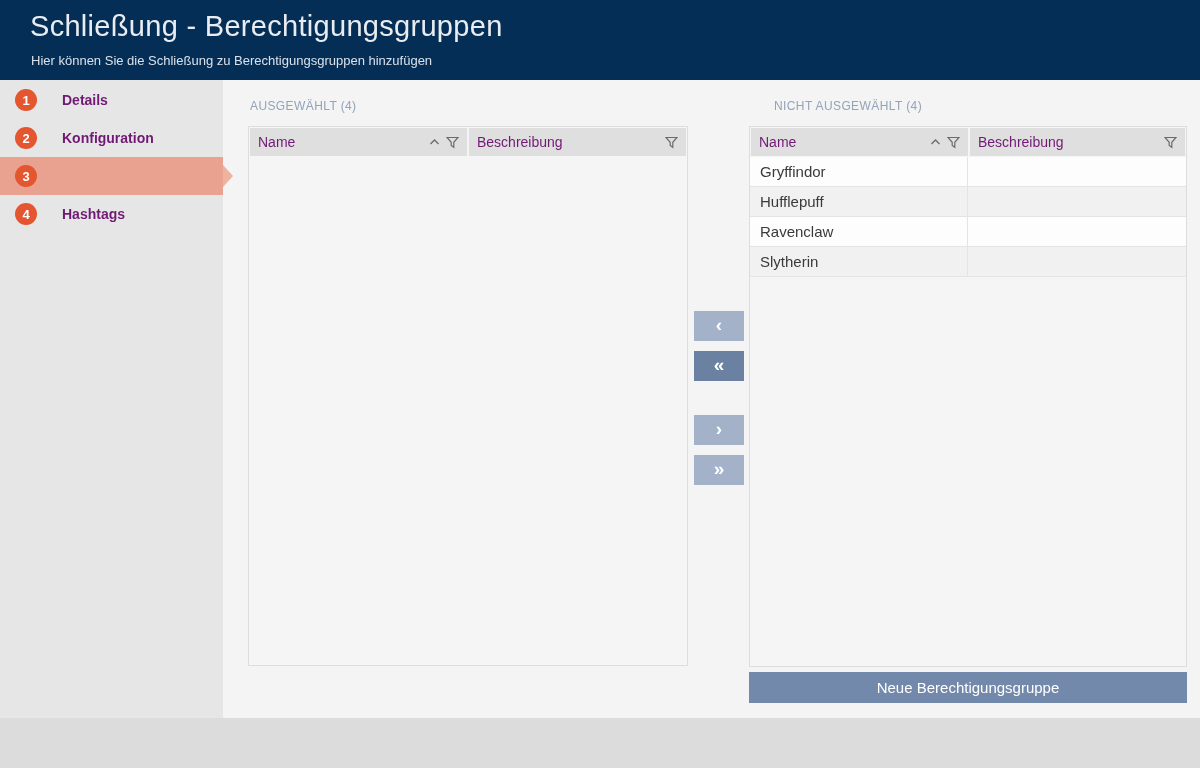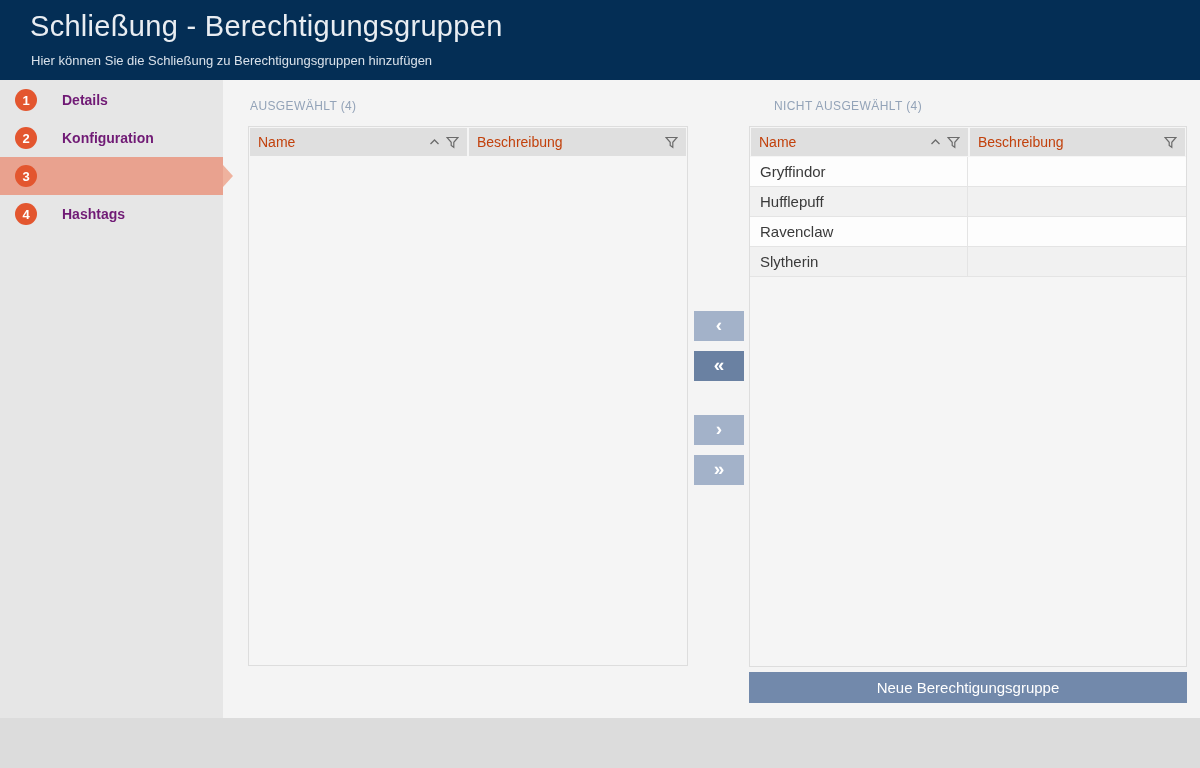--- a/index.html
+++ b/index.html
@@ -34,21 +34,21 @@
   .section-label { position:absolute; top:99px; font-size:12px; color:#93a3b8; letter-spacing:.4px; }
   .sl-left  { left:250px; }
   .sl-right { left:750px;margin-left:24px; }
 
   
   .table { position:absolute; top:126px; background:#f5f5f5; border:1px solid #dddddd; }
   .table-left  { left:248px; width:440px; height:540px; }
   .table-right { left:749px; width:438px; height:541px; }
   .thead { display:flex; gap:2px; margin:1px; height:28px; }
   .th { background:#dfdfdf; display:flex; align-items:center; padding:0 8px;
-        font-size:14px; color:#c2410c; }
+        font-size:14px; color:#701a75; }
   .th-name { width:217px; }
   .th-desc { flex:1; }
   .th .flex-spacer { flex:1; }
   .th svg { display:block; margin-left:6px; }
   .row { display:flex; height:30px; background:#fdfdfd; border-bottom:1px solid #e4e4e4; }
   .row.alt { background:#f1f1f1; }
   .cell-name { width:218px; border-right:1px solid #e4e4e4; display:flex; align-items:center;
                padding-left:10px; font-size:15px; color:#3a3a3a; }
   .cell-desc { flex:1; }
 

